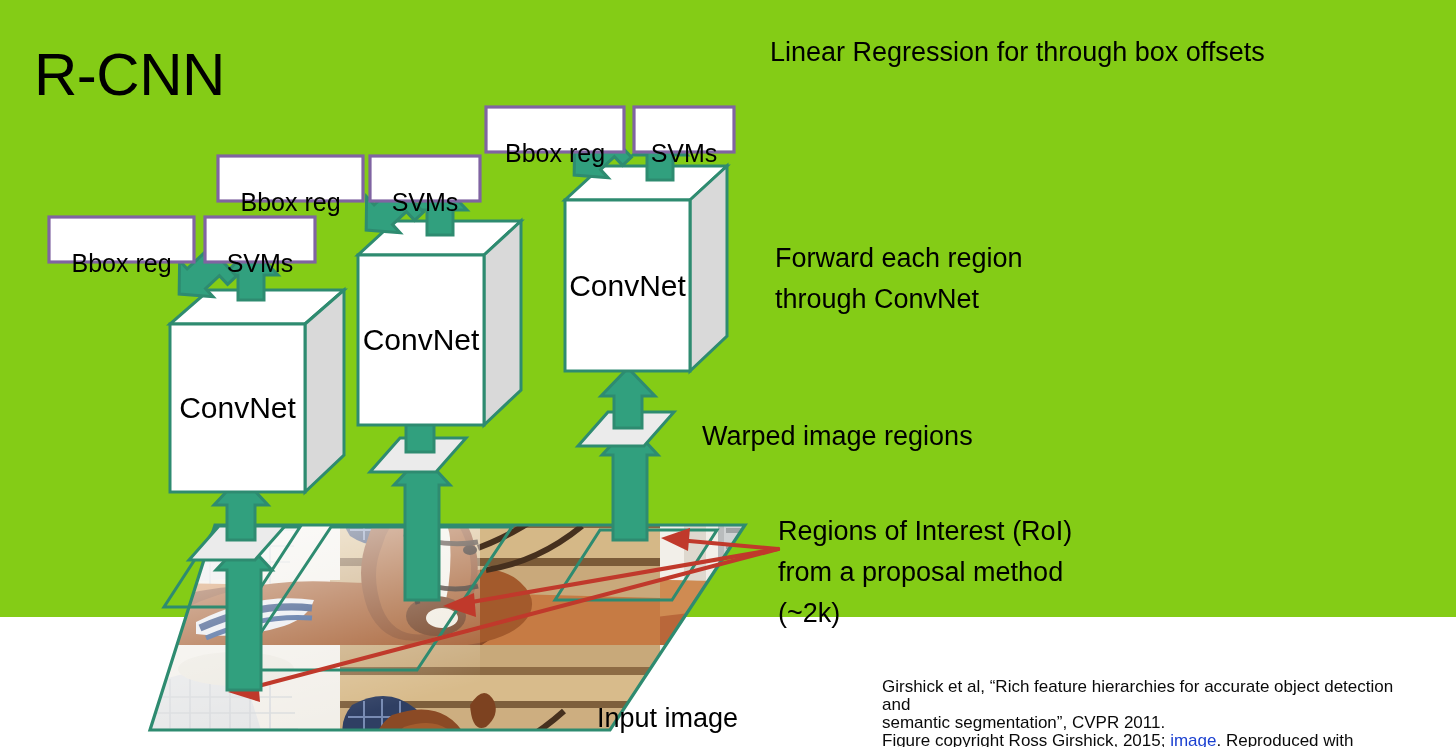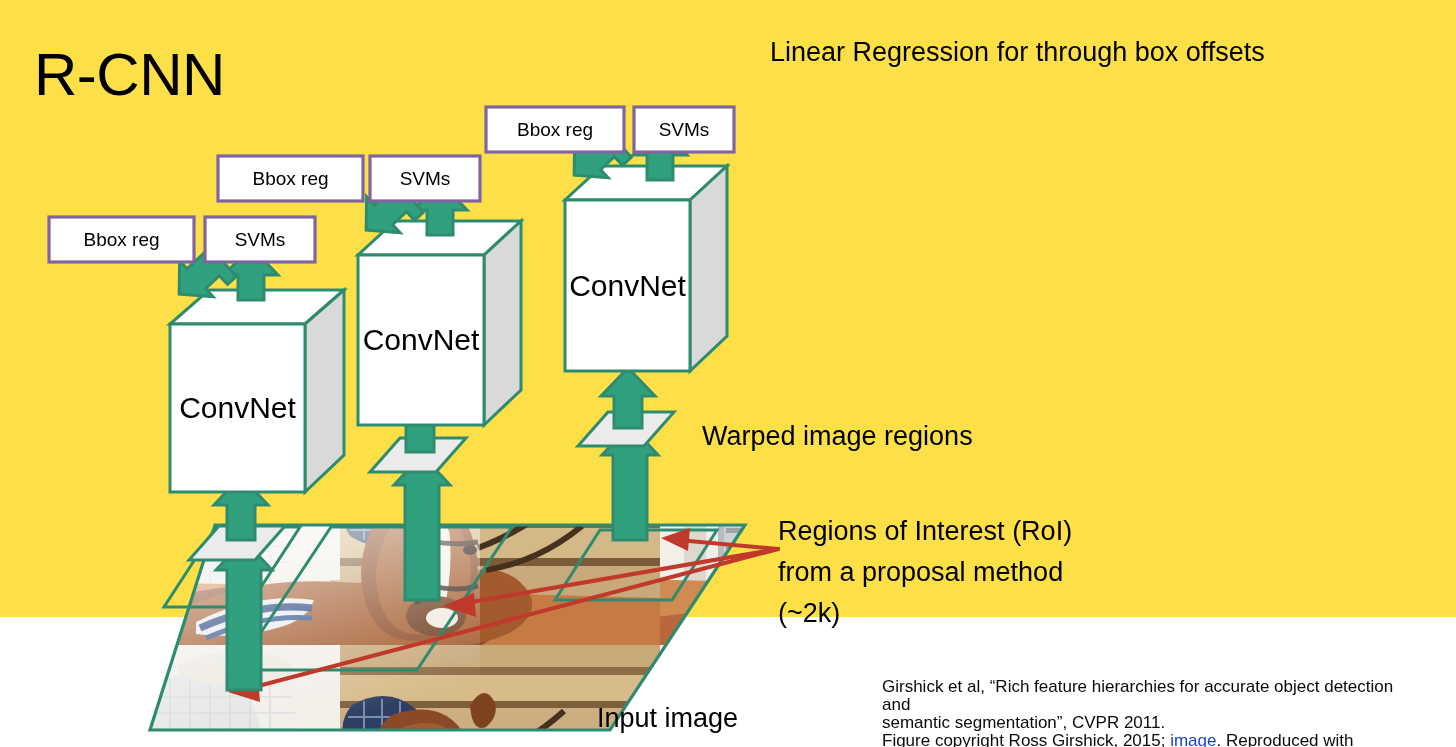--- a/index.html
+++ b/index.html
@@ -13,21 +13,21 @@
     position: relative;
     overflow: hidden;
     font-family: "Liberation Sans", sans-serif;
     color: #000000;
   }
   #slide {
     position: absolute;
     inset: 0;
     width: 1456px;
     height: 617px;
-    background: #fde047;
+    background: #84cc16;
   }
   #diagram-svg {
     position: absolute;
     left: 0;
     top: 0;
     width: 1456px;
     height: 747px;
   }
   .abs { position: absolute; }
 
@@ -60,27 +60,28 @@
     left: 597px;
     top: 702px;
     font-size: 27px;
     line-height: 32px;
     color: #000;
     white-space: nowrap;
   }
 
   
   .boxlabel {
-    font-size: 19px;
+    font-size: 25px;
     line-height: 1;
     color: #000;
     white-space: nowrap;
     display: flex;
     align-items: center;
     justify-content: center;
+    margin-top: 24px;
   }
 
   
   .cubelabel {
     font-size: 30px;
     line-height: 38px;
     color: #000;
     text-align: center;
     display: flex;
     flex-direction: row;
@@ -352,20 +353,21 @@
     <span>et</span>
   </div>
   <div class="abs cubelabel" style="left:565px; top:200px; width:125px; height:171px;">
     <span>ConvN</span>
     <span>et</span>
   </div>
 
   <div class="abs annotation" id="anno-linear-regression">Linear Regression for through box offsets</div>
 
 
+  <div class="abs annotation" id="anno-forward">Forward each region through ConvNet</div>
 
   <div class="abs annotation" id="anno-warped">Warped image regions</div>
 
   <div class="abs annotation" id="anno-roi">Regions of Interest (RoI) from a proposal method (~2k)</div>
 
   <div class="abs" id="label-input-image">Input image</div>
 
   <div class="abs" id="citation">
     <div>Girshick et al, “Rich feature hierarchies for accurate object detection and</div>
     <div>semantic segmentation”, CVPR 2011.</div>

